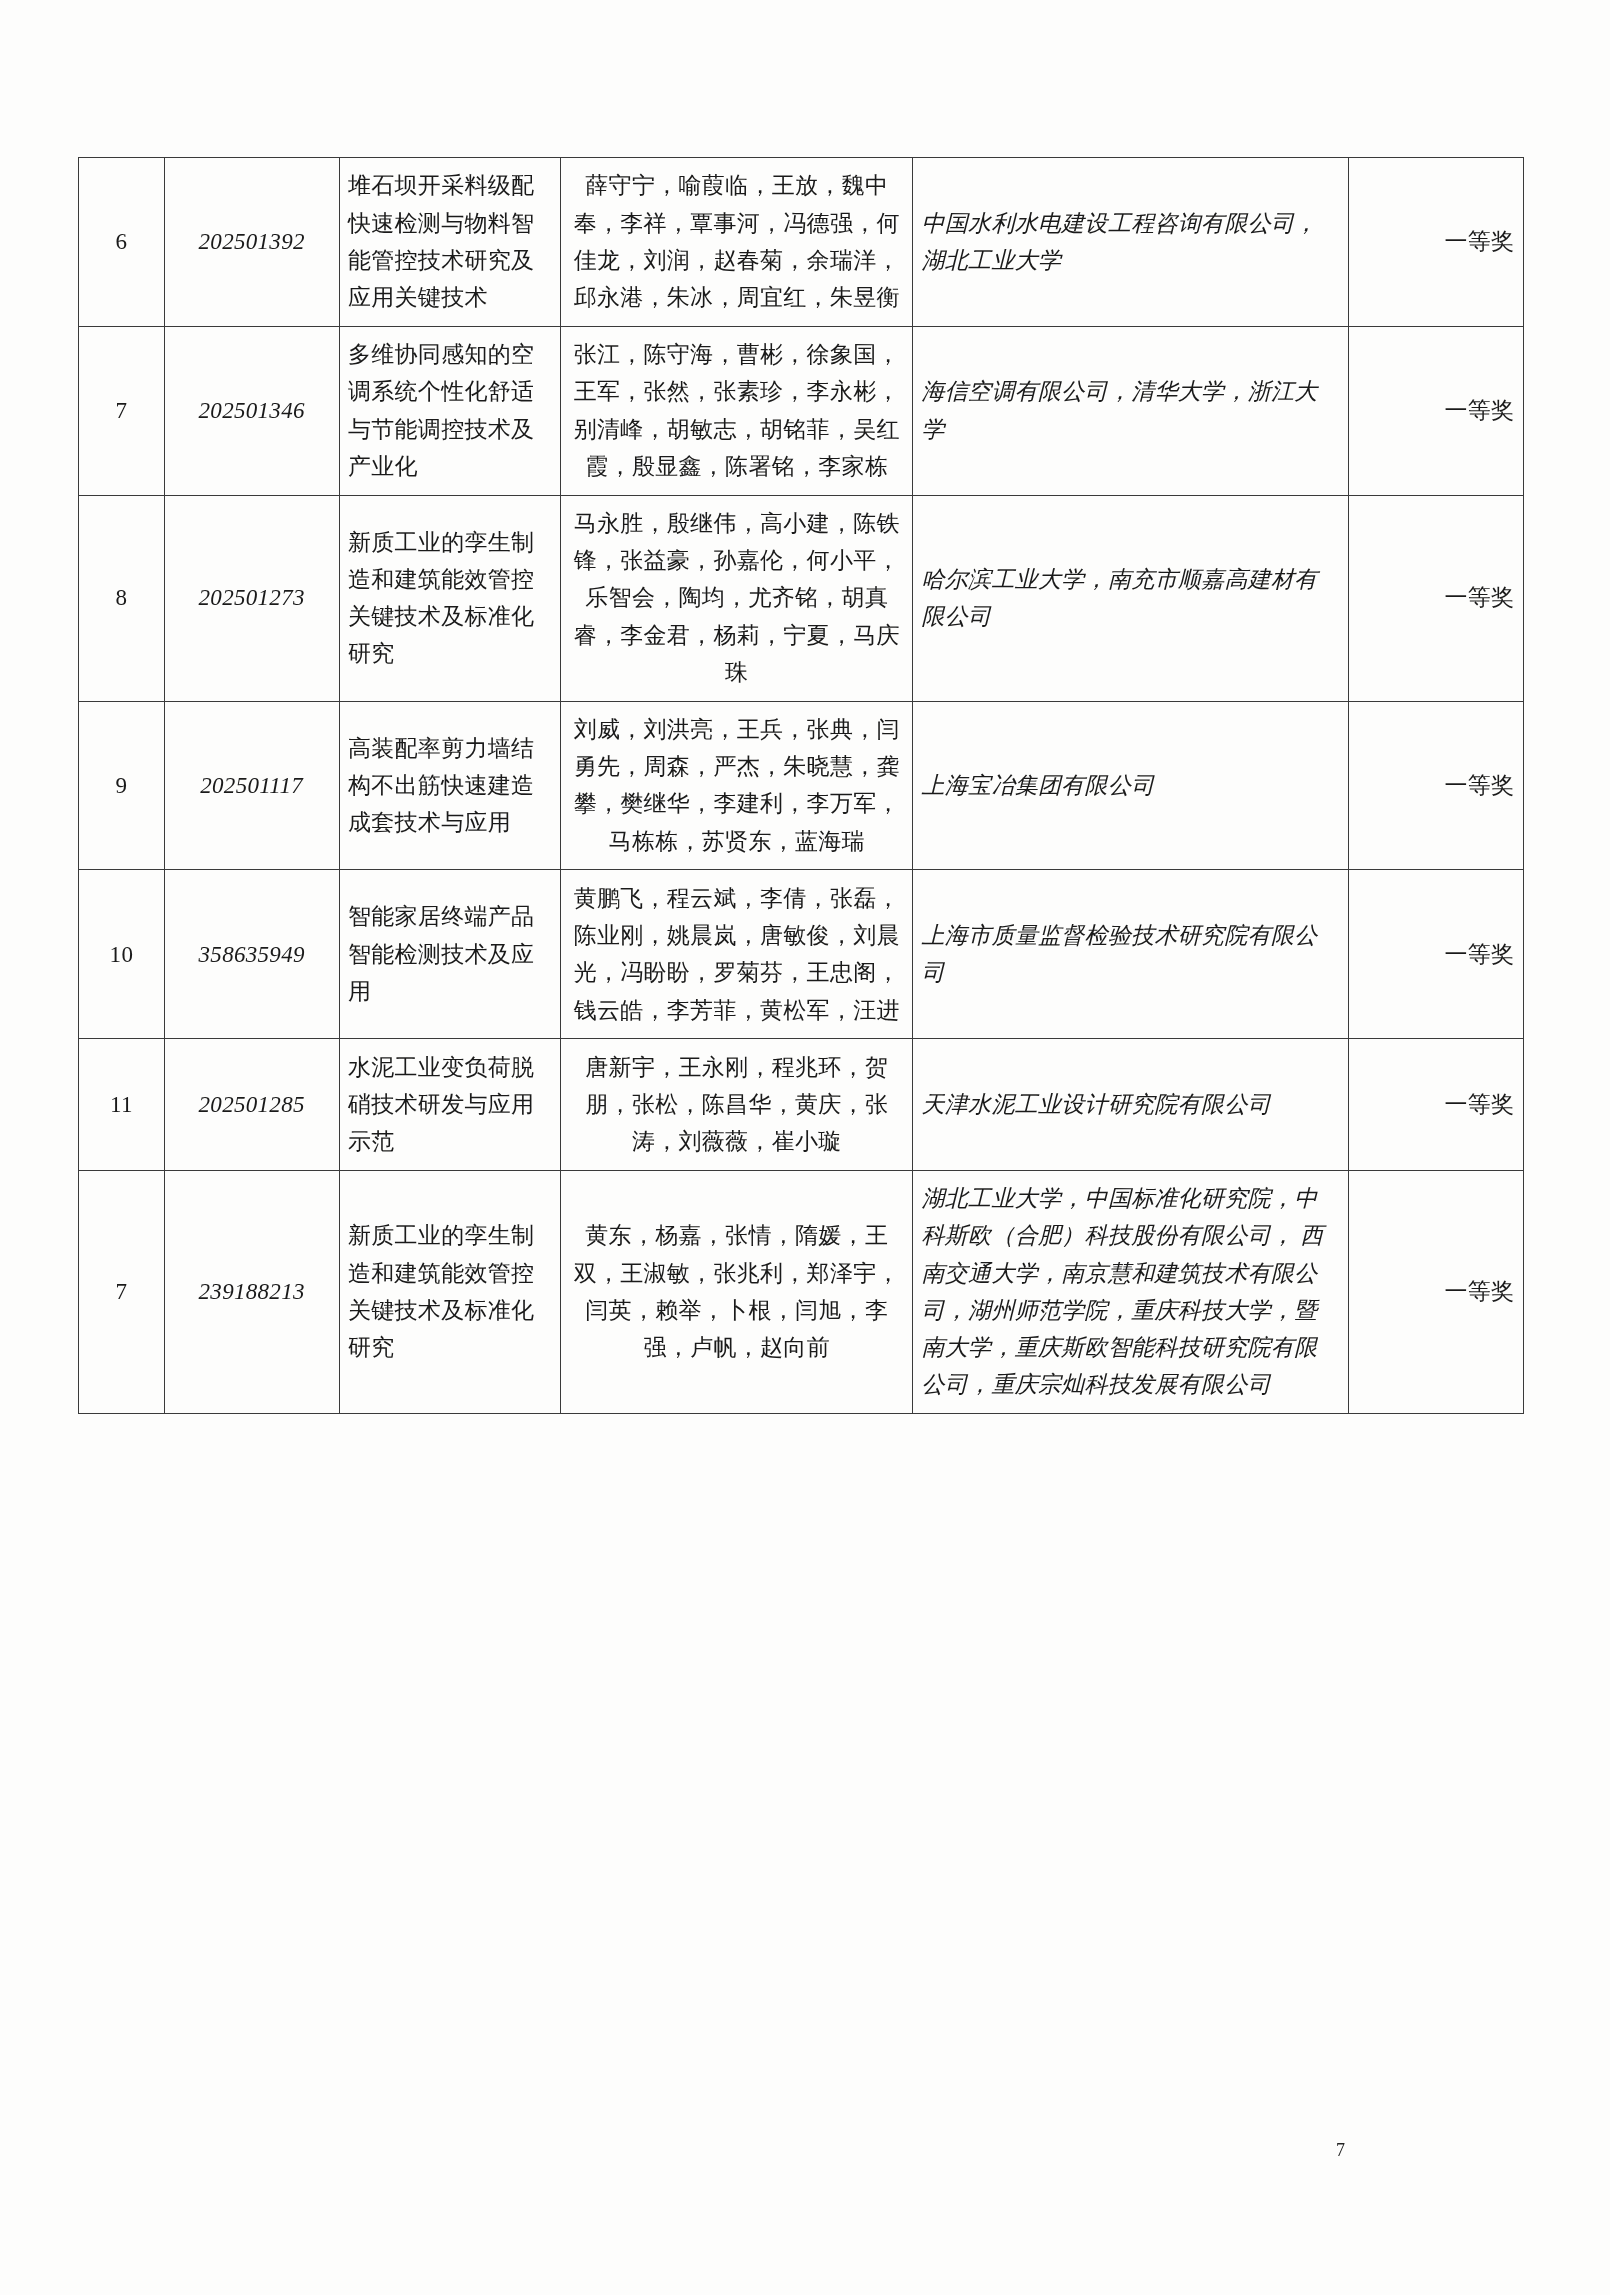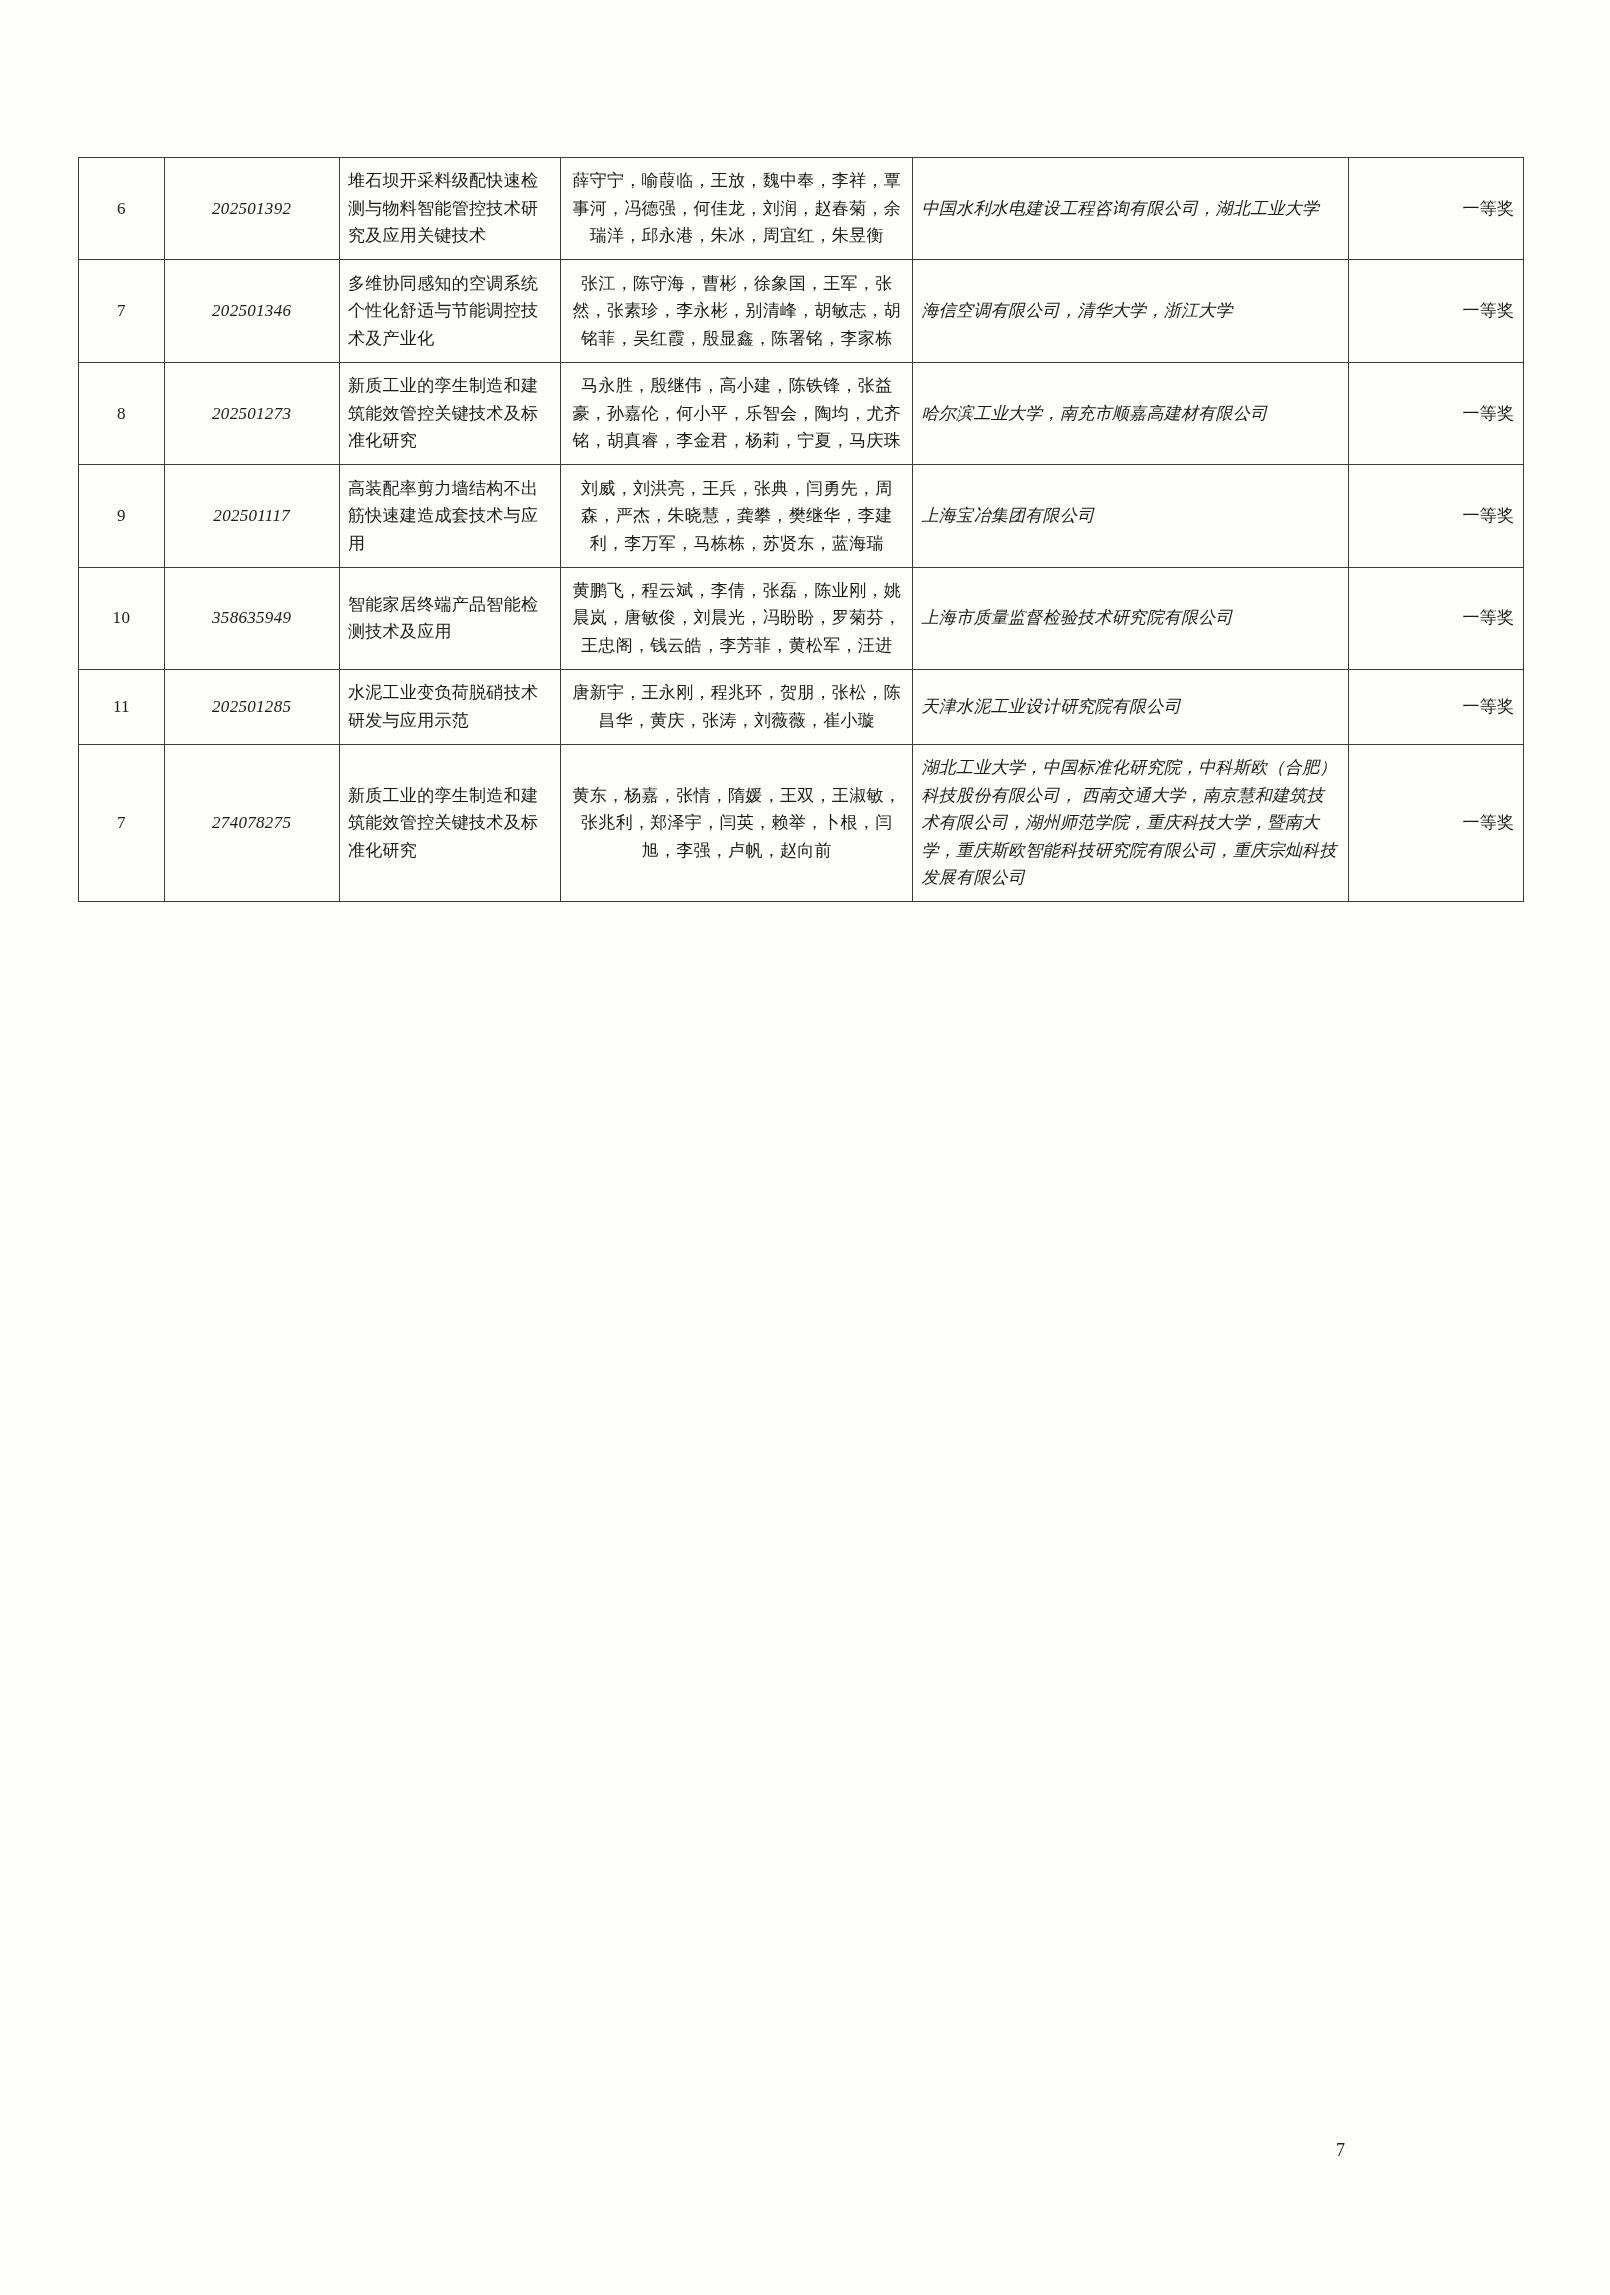--- a/index.html
+++ b/index.html
@@ -32,21 +32,21 @@
     border-collapse: collapse;
     width: 1378px;
     table-layout: fixed;
     font-size: 21px;
   }
   table.award-table td {
     border: 1px solid #3a3a3a;
     vertical-align: middle;
     padding: 9.4px 8.4px;
     line-height: 1.62;
-    font-size: 17px;
+    font-size: 23px;
     letter-spacing: 0.3px;
   }
   .col-index   { width: 68px;  text-align: center; }
   .col-code    { width: 157px;  text-align: center; font-style: italic; }
   .col-project { width: 204px;  text-align: left; }
   .col-people  { width: 334px;  text-align: center; }
   .col-org     { width: 418px;  text-align: left; font-style: italic; }
   .col-prize   { width: 157px;  text-align: right; }
 
   .cell-text {
@@ -188,21 +188,21 @@
             </td>
           <td class="col-prize">
               <span class="cell-text">一等奖</span>
             </td>
         </tr>
         <tr>
           <td class="col-index">
               <span class="cell-text">7</span>
             </td>
           <td class="col-code">
-              <span class="cell-text">274078275</span>
+              <span class="cell-text">239188213</span>
             </td>
           <td class="col-project">
               <span class="cell-text">新质工业的孪生制造和建筑能效管控关键技术及标准化研究</span>
             </td>
           <td class="col-people">
               <span class="cell-text">黄东，杨嘉，张情，隋媛，王双，王淑敏，张兆利，郑泽宇，闫英，赖举，卜根，闫旭，李强，卢帆，赵向前</span>
             </td>
           <td class="col-org">
               <span class="cell-text">湖北工业大学，中国标准化研究院，中科斯欧（合肥）科技股份有限公司， 西南交通大学，南京慧和建筑技术有限公司，湖州师范学院，重庆科技大学，暨南大学，重庆斯欧智能科技研究院有限公司，重庆宗灿科技发展有限公司</span>
             </td>

